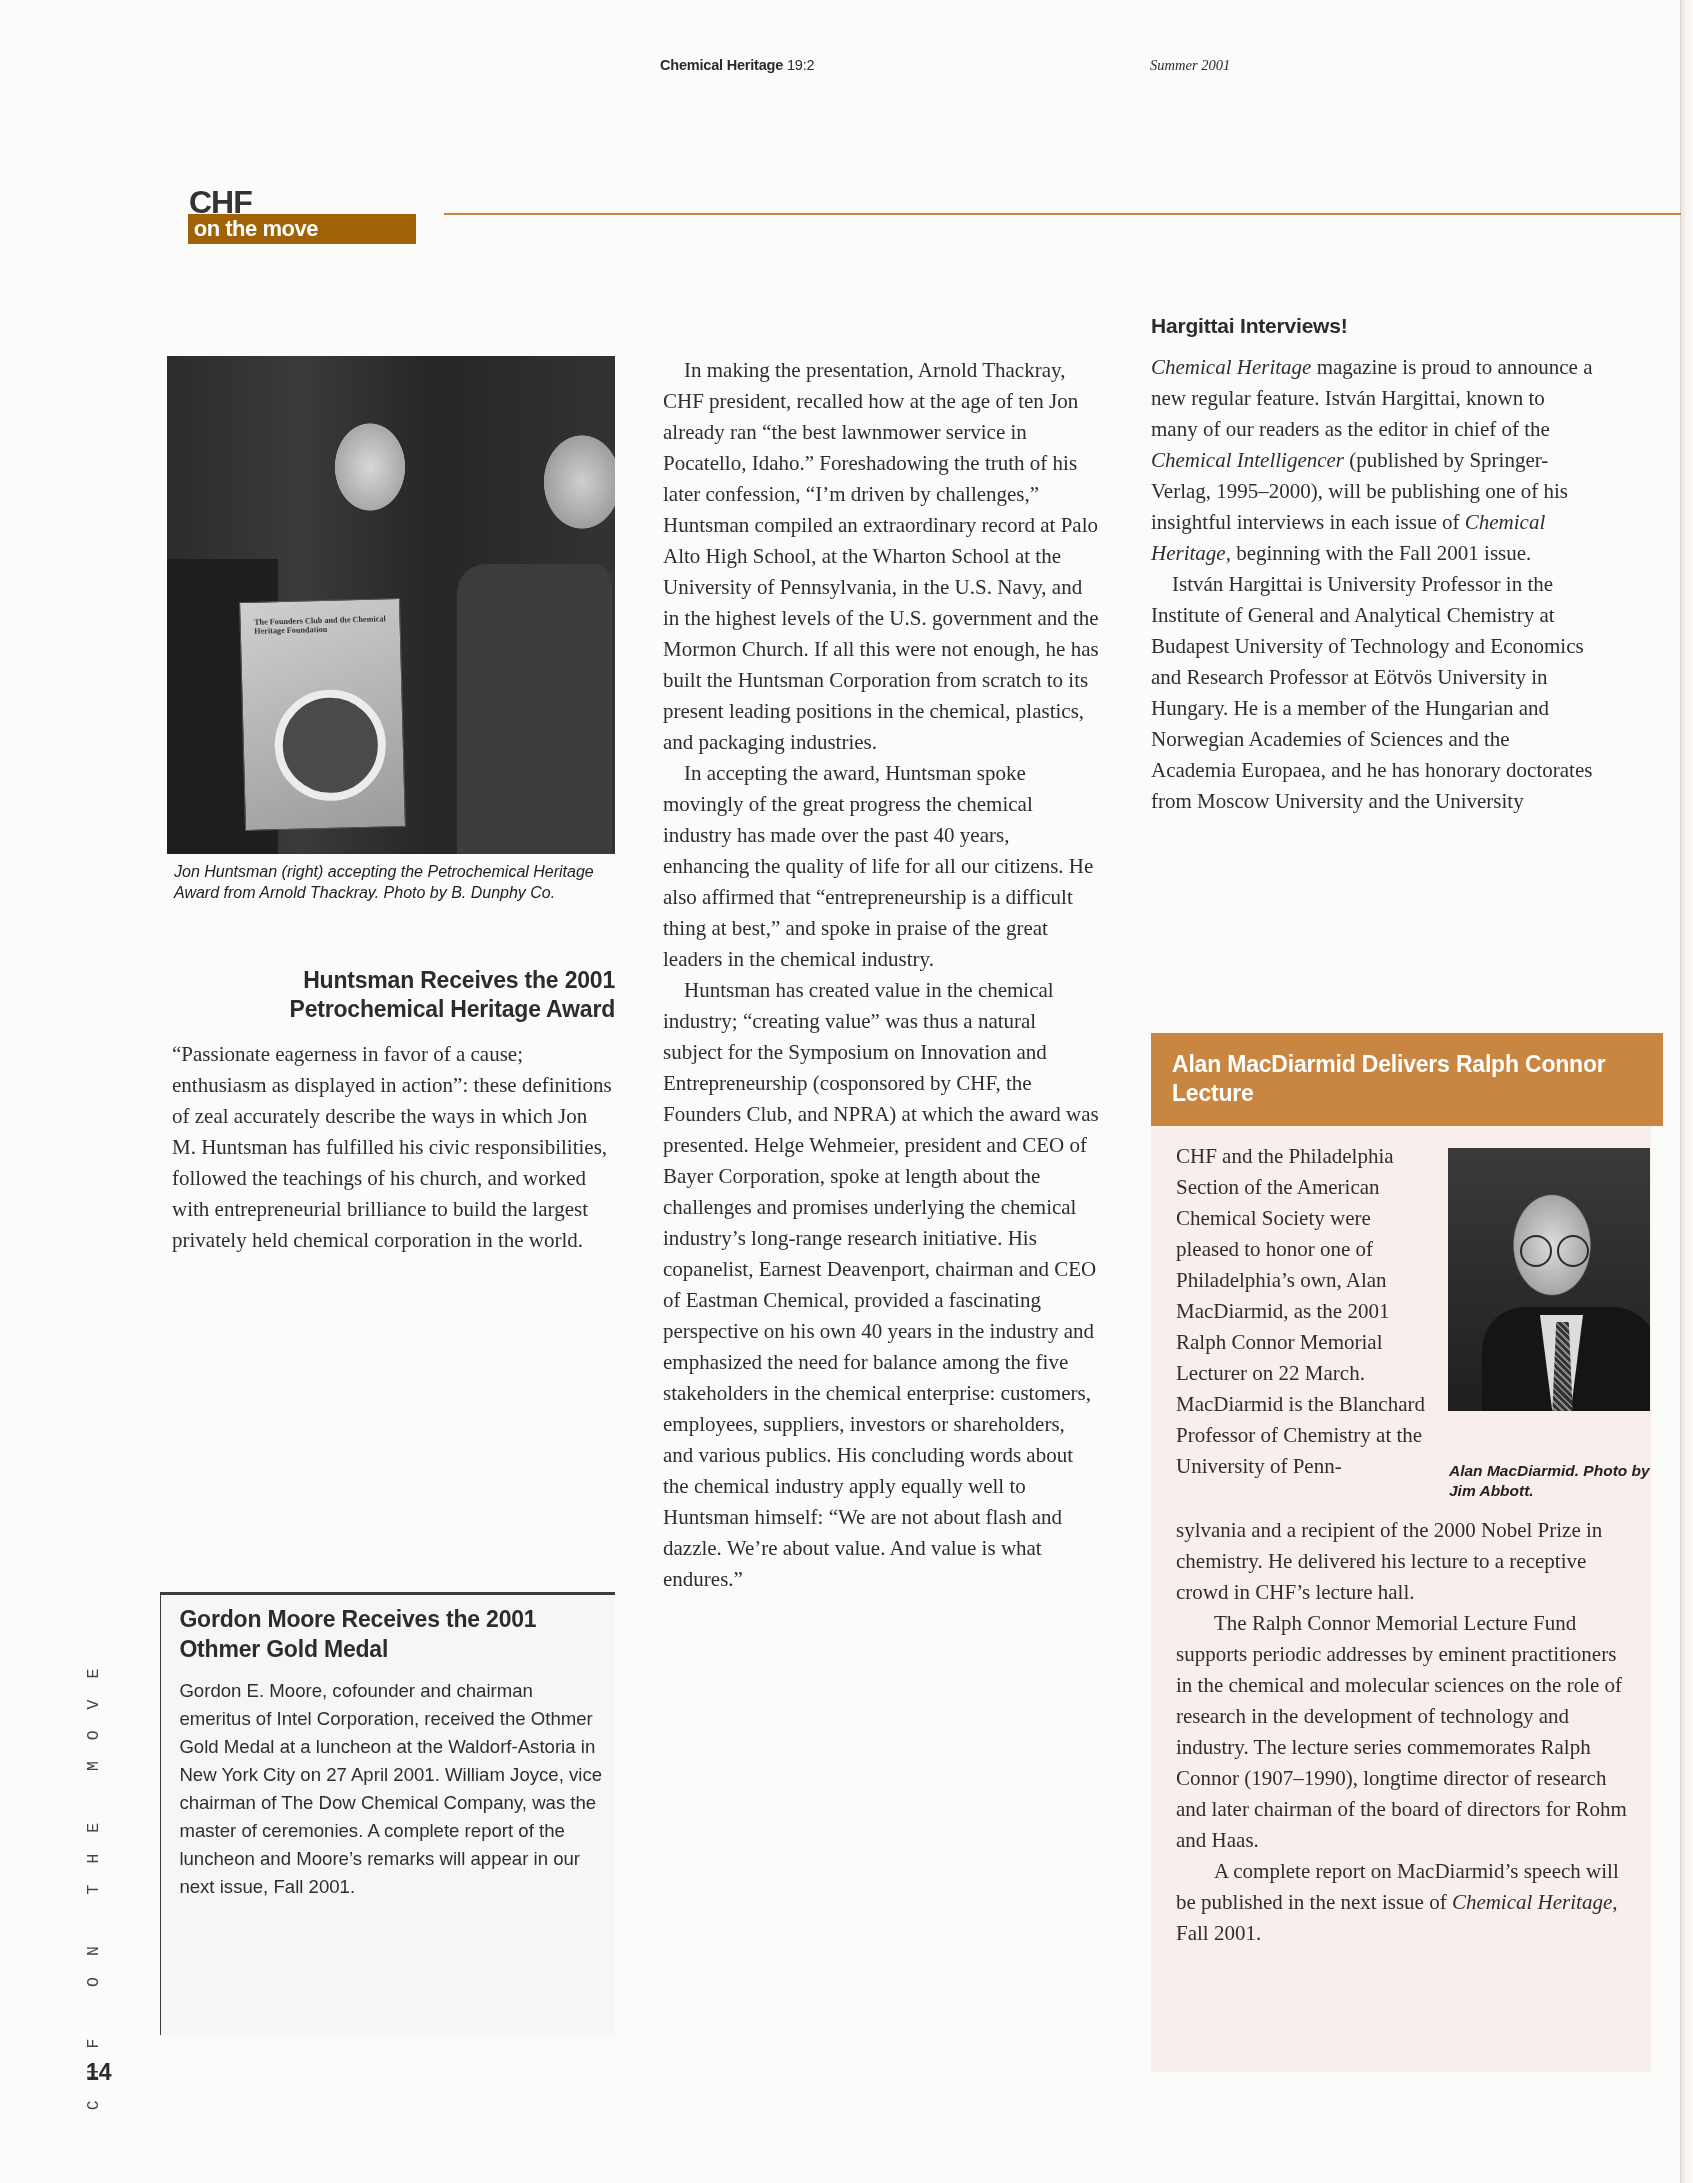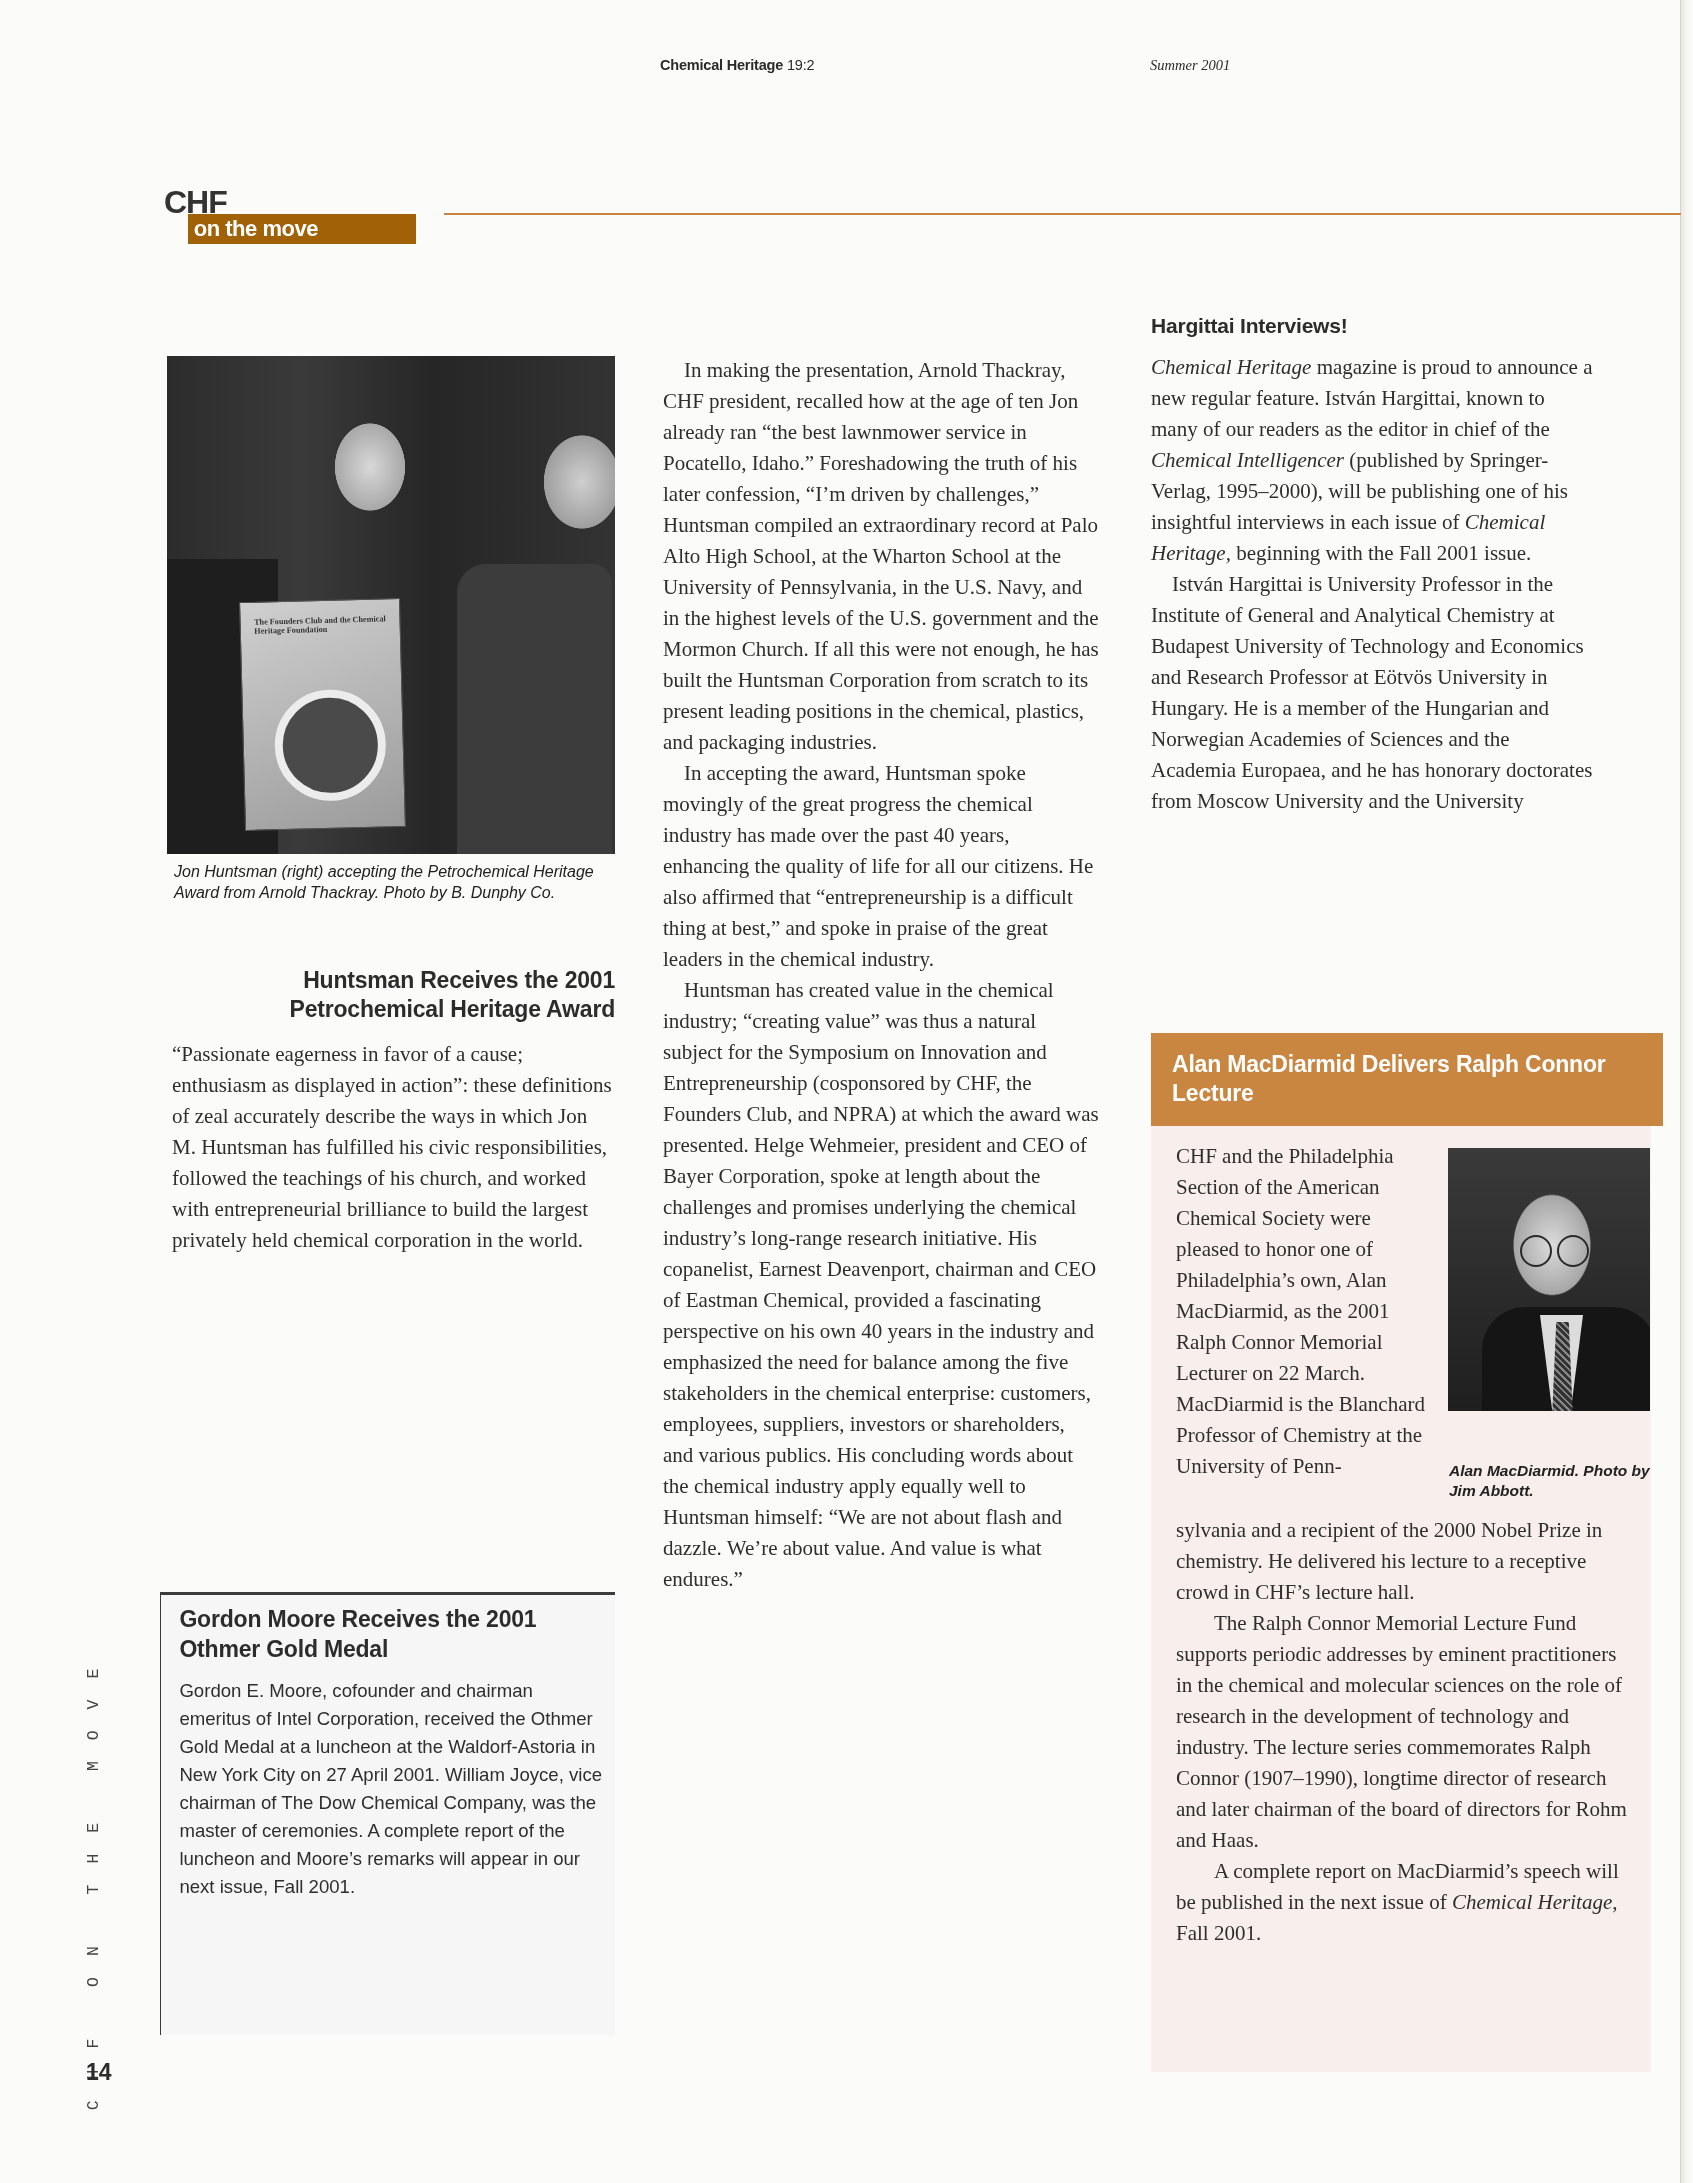--- a/index.html
+++ b/index.html
@@ -2,21 +2,21 @@
 <html style="font-size:7.7px"><head>
 <meta charset="utf-8">
 <style>
   html, body { margin:0; padding:0; }
   body { width:1693px; height:2183px; background:#fbfbfa; position:relative; overflow:hidden; font-family:"Liberation Serif", serif; color:#2a2a2a; }
   .seam { position:absolute; left:1680px; top:0; width:13.5px; height:2183px; background:linear-gradient(90deg,#e9e7e2,#f6f5f2 40%,#fdfdfc); border-left:1px solid #d8d4cc; }
   .running-head { position:absolute; top:57px; font-size:14.5px; }
   .rh-title { left:660px; font-family:"Liberation Sans", sans-serif; font-weight:bold; letter-spacing:-0.2px; }
   .rh-title .issue { font-weight:normal; }
   .rh-date { left:1150px; font-style:italic; }
-  .chf-logo { position:absolute; left:164px; top:186px; font-family:"Liberation Sans", sans-serif; font-weight:900; font-size:32px; color:#333; letter-spacing:-1px; line-height:1; }
+  .chf-logo { position:absolute; left:189px; top:186px; font-family:"Liberation Sans", sans-serif; font-weight:900; font-size:32px; color:#333; letter-spacing:-1px; line-height:1; }
   .onmove-bar { position:absolute; left:188px; top:214px; width:228px; height:30px; background:#a16207; color:#fff; font-family:"Liberation Sans", sans-serif; font-weight:bold; font-size:22px; line-height:29px; padding-left:5.8px; box-sizing:border-box; letter-spacing:-0.5px; }
   .rule-orange { position:absolute; left:444px; top:213px; width:1237px; height:2.4px; background:#c98640; }
   .photo1 { position:absolute; left:167px; top:356px; width:448px; height:498px; background:
       radial-gradient(ellipse 58px 72px at 203px 111px, #d8d8d8 0%, #a8a8a8 60%, transparent 61%),
       radial-gradient(ellipse 63px 77px at 415px 126px, #cfcfcf 0%, #9e9e9e 60%, transparent 61%),
       linear-gradient(90deg,#2c2c2c,#3a3a3a 30%,#262626 60%,#333);
     overflow:hidden; }
   .photo1 .suitL { position:absolute; left:0; top:203px; width:111px; height:299px; background:#1e1e1e; }
   .photo1 .suitR { position:absolute; left:290px; top:208px; width:155px; height:295px; background:#3c3c3c; border-radius:29px 19.3px 0 0; }
   .photo1 .plaque { position:absolute; left:75px; top:244px; width:159px; height:227px; background:linear-gradient(160deg,#cfcfcf,#9b9b9b); border:1.4px solid #555; transform:rotate(-1.5deg); }

